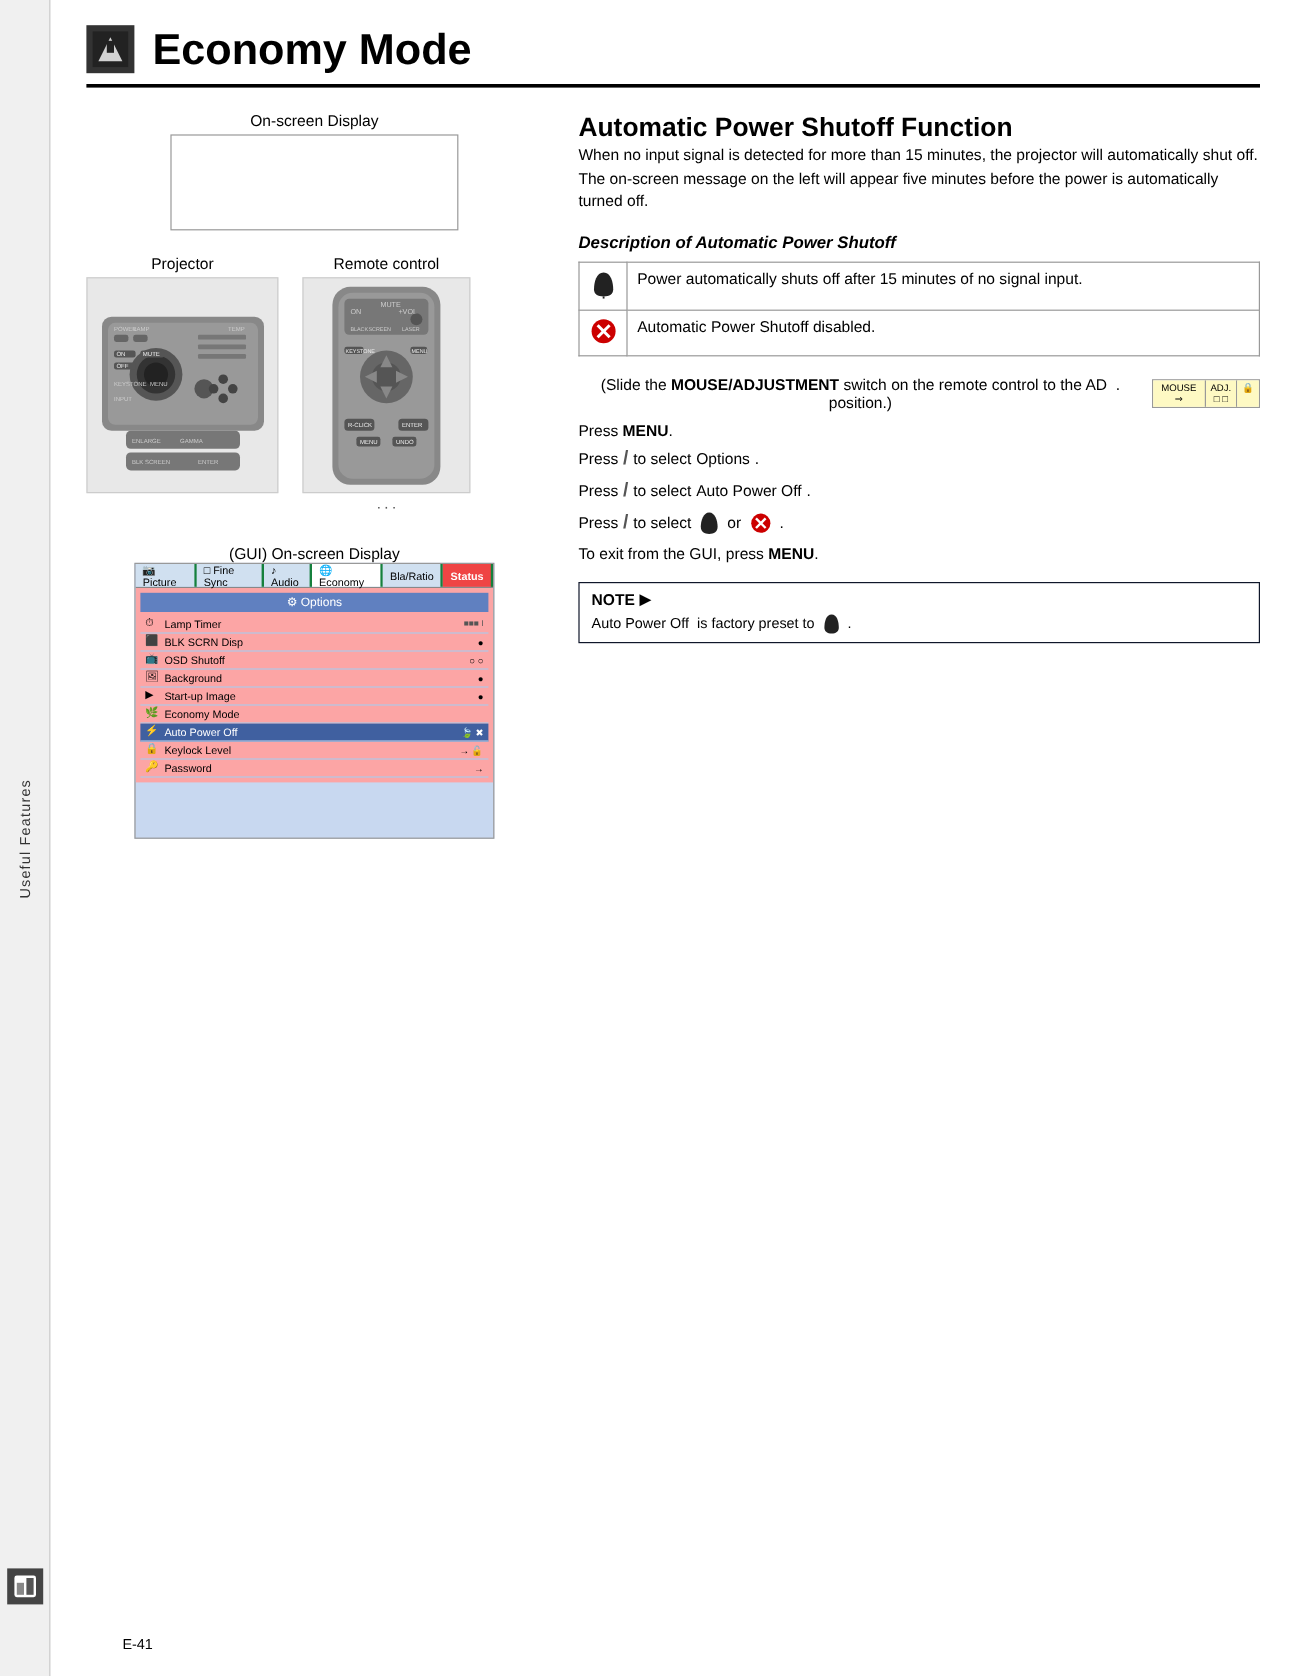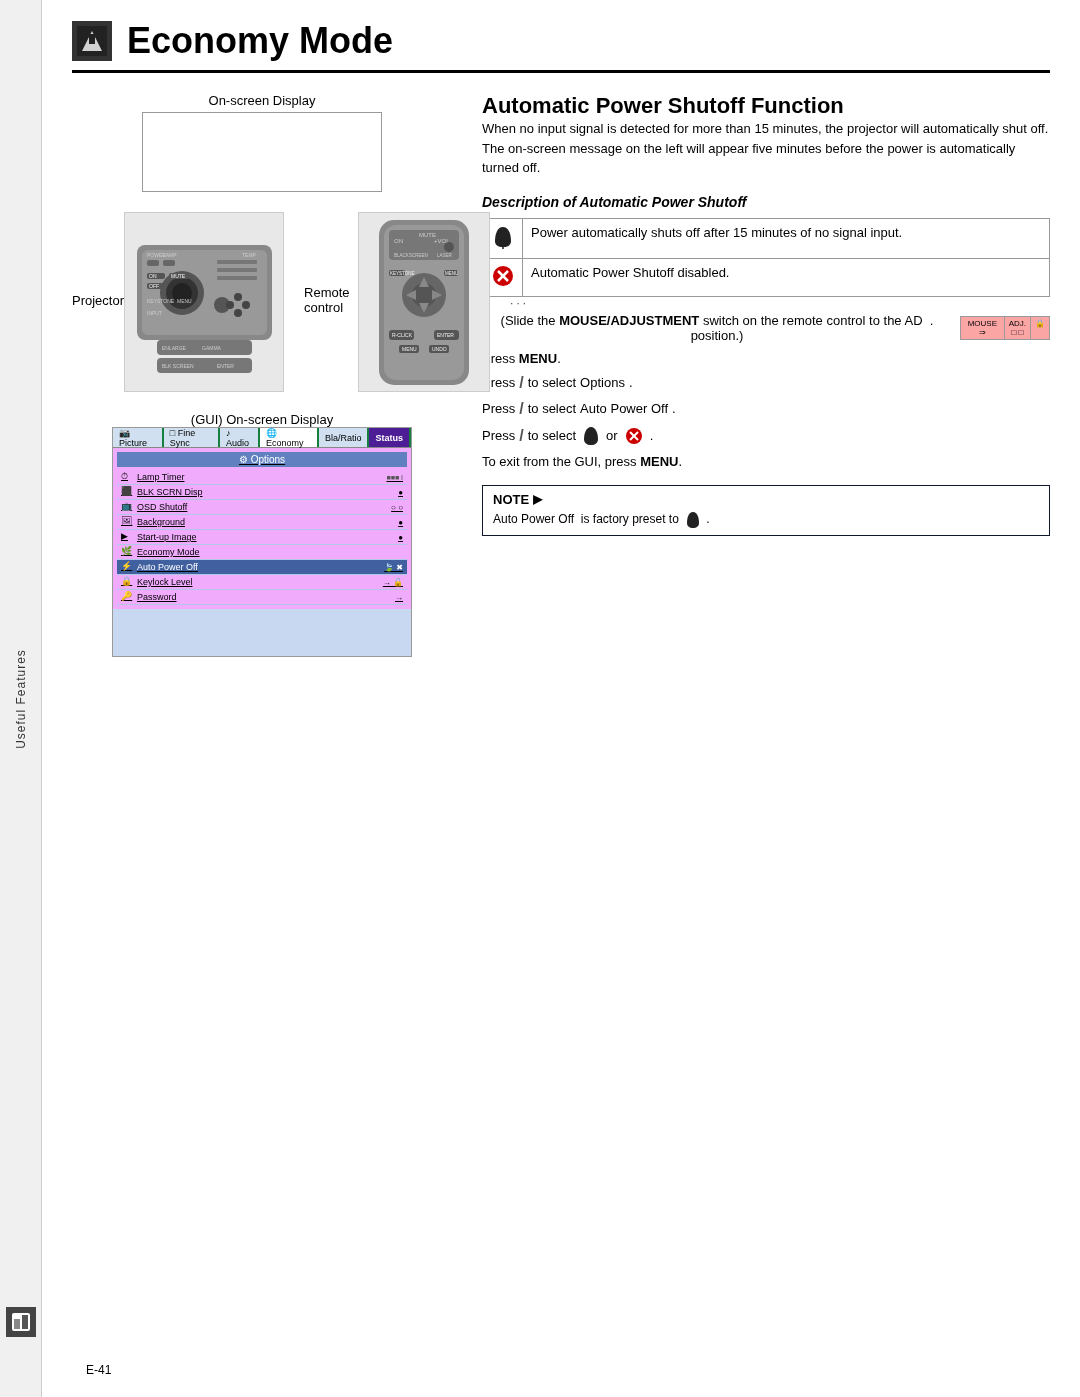--- a/index.html
+++ b/index.html
@@ -124,21 +124,21 @@
 
     
     .devices-row {
       display: flex;
       gap: 20px;
       align-items: flex-start;
       margin-bottom: 20px;
     }
     .device-section {
       display: flex;
-      flex-direction: row;
+      flex-direction: column;
       align-items: center;
     }
     .device-label {
       font-size: 13px;
       margin-bottom: 4px;
     }
     .projector-img {
       width: 160px;
       height: 180px;
       border: 1px solid #ccc;
@@ -193,23 +193,22 @@
       display: flex;
       align-items: center;
       cursor: pointer;
     }
     .gui-tab.active {
       background: #fff;
     }
 
     
     .gui-menu {
-      background: #f0abfc;
+      background: #fca5a5;
       padding: 4px;
-      text-decoration: underline;
     }
     .gui-menu-title {
       background: #6080c0;
       color: #fff;
       font-size: 10px;
       padding: 2px 6px;
       margin-bottom: 3px;
       text-align: center;
     }
     .gui-menu-item {
@@ -296,21 +295,21 @@
     .mouse-adj-box {
       display: inline-flex;
       border: 1px solid #999;
       font-size: 9px;
       vertical-align: middle;
       margin-left: 4px;
     }
     .mouse-adj-cell {
       padding: 2px 4px;
       border-right: 1px solid #999;
-      background: #fca5a5;
+      background: #fef9c3;
       font-size: 8px;
     }
     .mouse-adj-cell:last-child {
       border-right: none;
     }
 
     
     .note-box {
       background: #fff;
       border: 1px solid #0f172a;
@@ -326,21 +325,21 @@
       margin-bottom: 4px;
     }
     .note-arrow {
       font-size: 12px;
       margin-left: 4px;
     }
 
     .page-num {
       position: absolute;
       bottom: 20px;
-      left: 44px;
+      left: 60px;
       font-size: 12px;
     }
 
     
     .proj-drawing {
       width: 155px;
       height: 175px;
     }
 
     
@@ -504,21 +503,21 @@
       <div class="gui-section">
         <div class="gui-label">(GUI) On-screen Display</div>
         <div class="gui-box">
 
           <div class="gui-tabs">
             <div class="gui-tab">📷 Picture</div>
             <div class="gui-tab">□ Fine Sync</div>
             <div class="gui-tab">♪ Audio</div>
             <div class="gui-tab active">🌐 Economy</div>
             <div class="gui-tab">Bla/Ratio</div>
-            <div class="gui-tab" style="background:#4c1d95;color:#fff;font-weight:bold;">Status</div>
+            <div class="gui-tab" style="background:#ef4444;color:#fff;font-weight:bold;">Status</div>
           </div>
 
           <div class="gui-menu">
             <div class="gui-menu-title">⚙ Options</div>
 
             <div class="gui-menu-item">
               <span class="item-icon">⏱</span>
               <span class="item-text">Lamp Timer</span>
               <span class="item-val" style="font-size:7px;color:#555;">■■■ I</span>
             </div>

